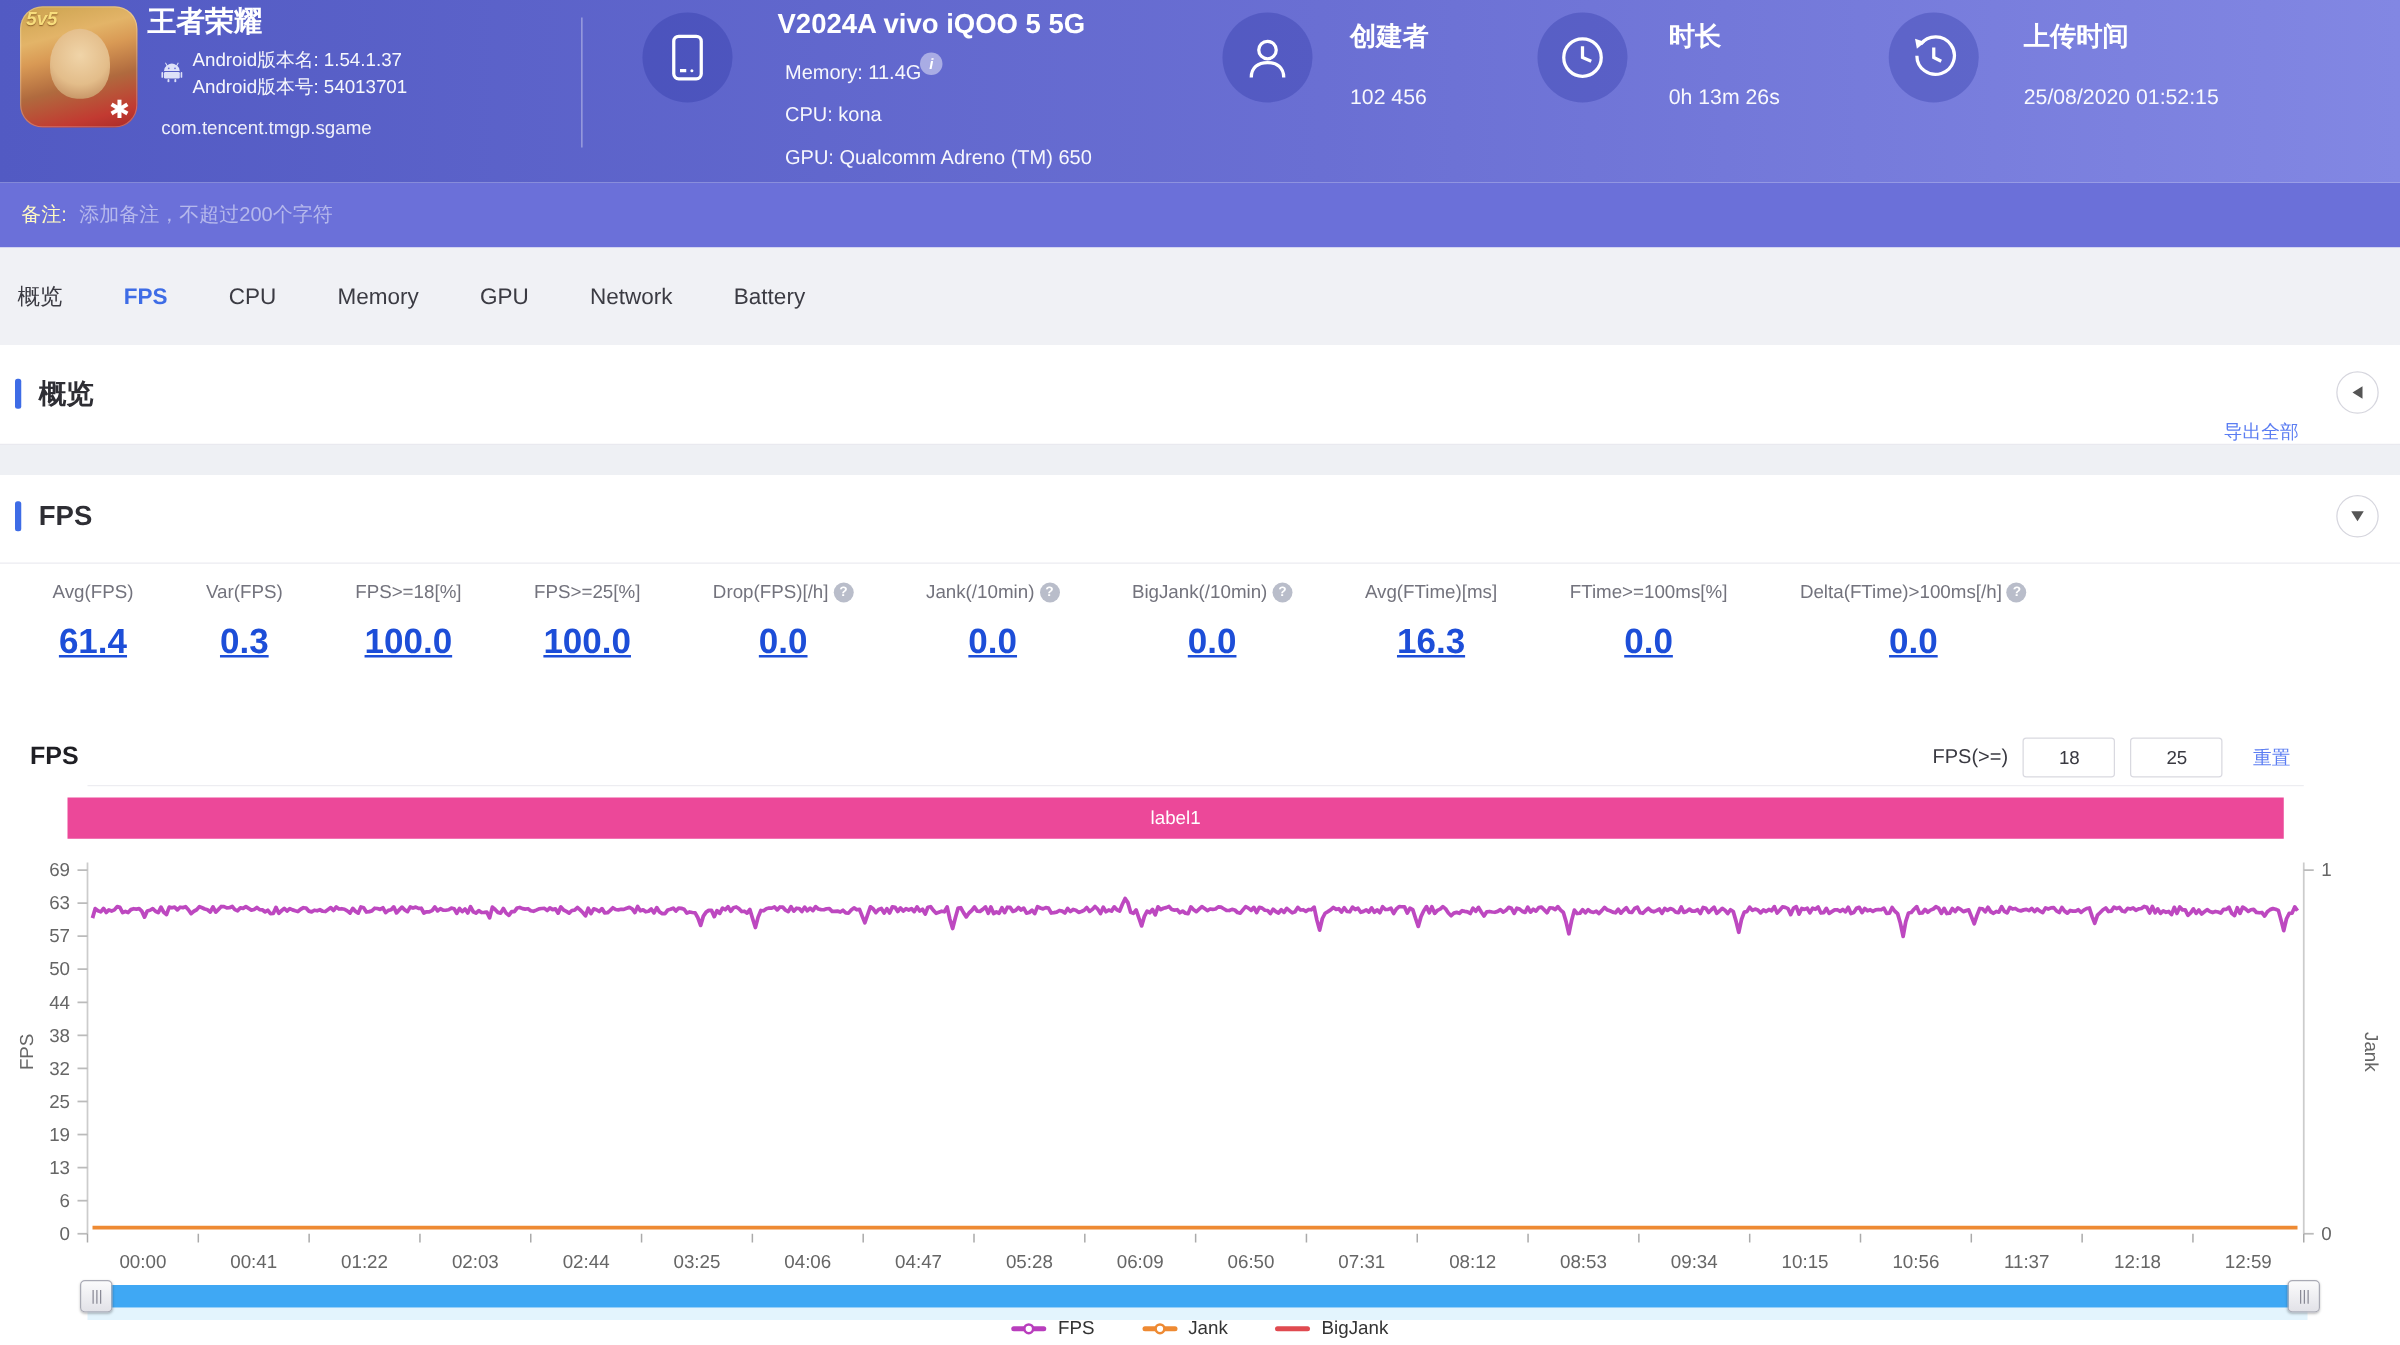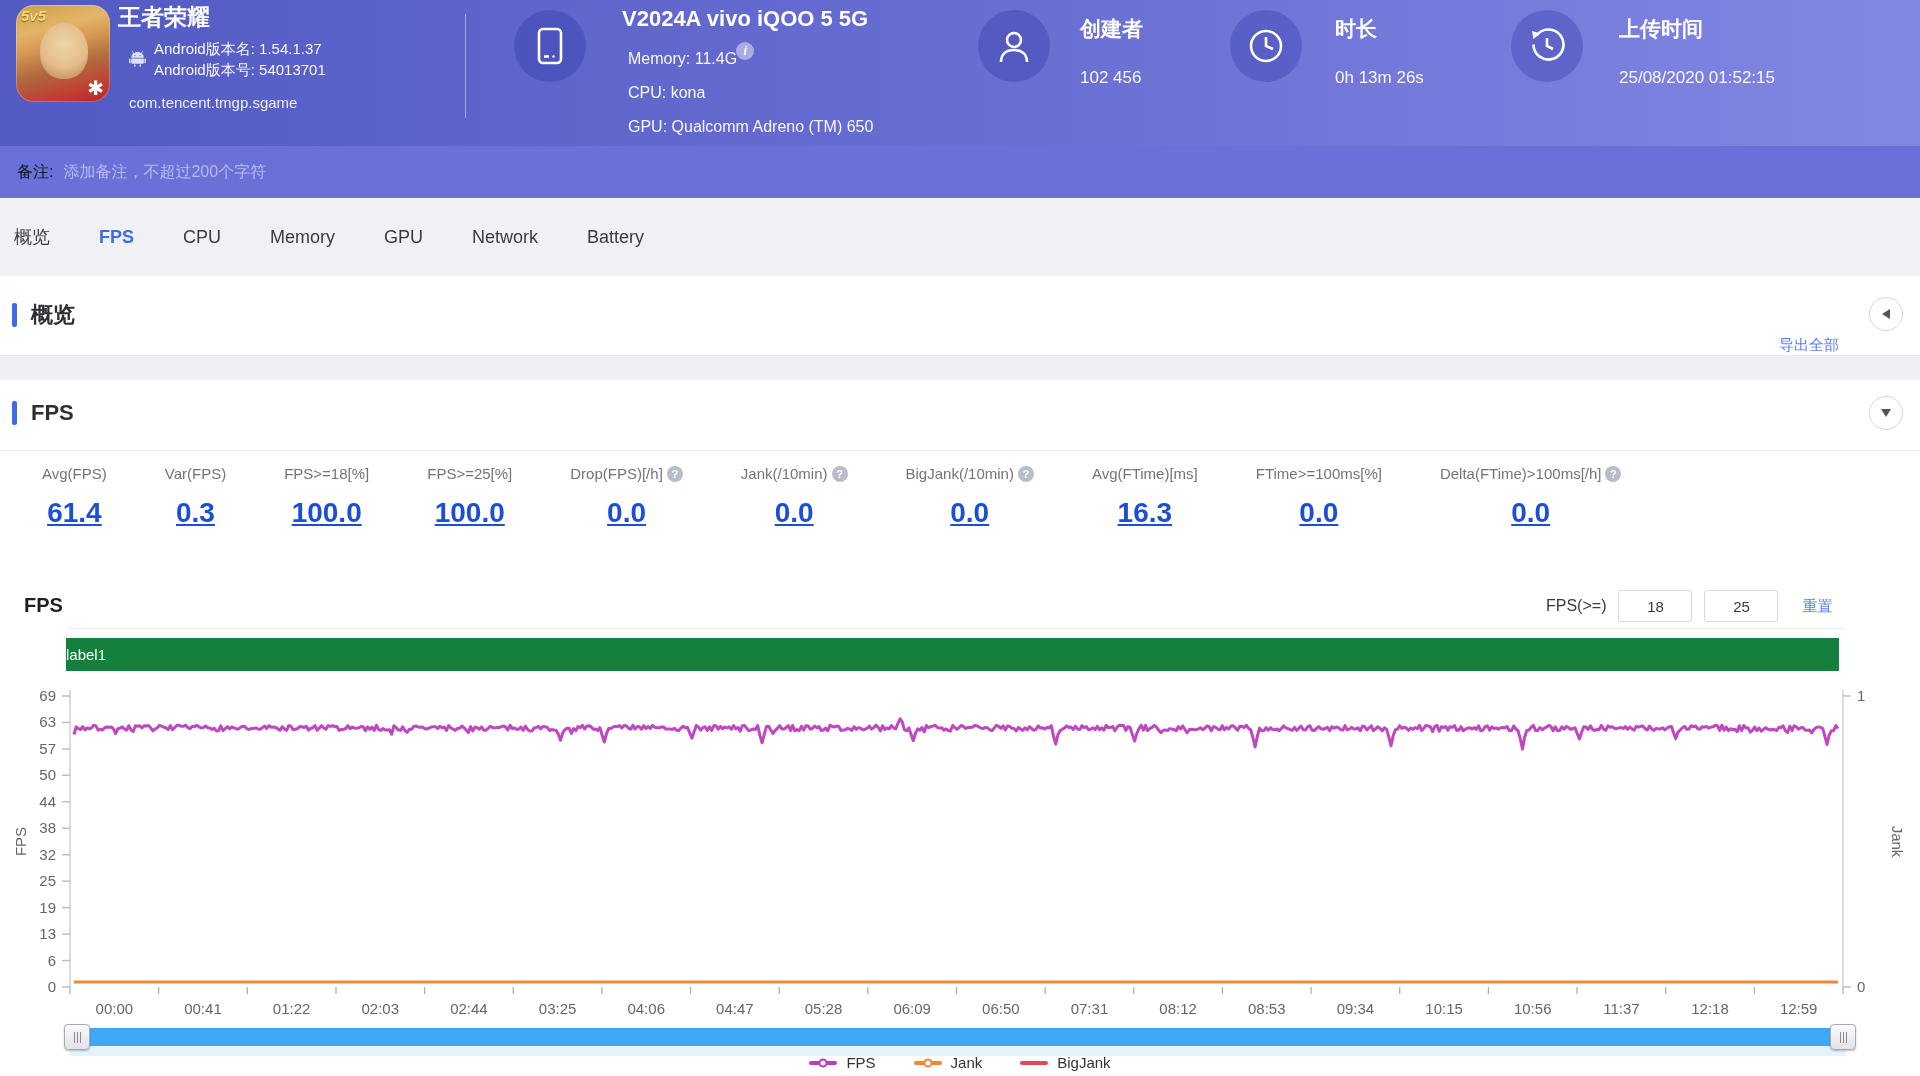--- a/index.html
+++ b/index.html
@@ -31,21 +31,21 @@
   .info-i { width:18px; height:18px; border-radius:50%; background:rgba(255,255,255,.45); color:#fff;
     font-size:12px; font-weight:bold; display:inline-flex; align-items:center; justify-content:center; font-style:italic; }
   .dev-line { position:absolute; left:628px; font-size:16px; color:rgba(255,255,255,.95); }
   .dl1 { top:50px; } .dl2 { top:84px; } .dl3 { top:118px; }
   .meta-label { position:absolute; top:15px; font-size:21px; font-weight:bold; color:#fff; }
   .meta-value { position:absolute; top:68px; font-size:17px; color:rgba(255,255,255,.95); }
   .m-creator { left:1080px; } .m-duration { left:1335px; } .m-upload { left:1619px; }
 
   
   .notebar { height:52px; background:#6b70d9; display:flex; align-items:center; padding-left:17px; font-size:16px; }
-  .notebar .nb-label { color:#0f172a; }
+  .notebar .nb-label { color:#fef9c3; }
   .notebar .nb-placeholder { color:rgba(255,255,255,.5); margin-left:10px; cursor:text; }
 
   
   .tabbar { height:78px; background:#f0f1f5; display:flex; align-items:center; padding-left:14px;
     gap:49px; font-size:18px; color:#3b3b43; }
   .tab { cursor:pointer; }
   .tab.active { color:#3e6ce6; font-weight:bold; }
 
   
   .section-overview { position:relative; height:80px; background:#fff; border-bottom:1px solid #e9e9ef; }
@@ -68,22 +68,22 @@
   .stat-value { font-size:28px; font-weight:600; color:#1d4ed8; margin-top:15px;text-decoration:underline; }
 
   .chart-title { position:absolute; left:24px; top:214px; font-size:20px; font-weight:bold; color:#1f1f24; }
   .threshold { position:absolute; left:1546px; top:210px; display:flex; align-items:center; gap:12px; }
   .th-label { font-size:16px; color:#3a3a42; }
   .th-input { width:74px; height:32px; border:1px solid #d9d9e0; border-radius:3px; text-align:center;
     font-size:15px; color:#3a3a42; background:#fff; }
   .reset-link { font-size:15px; color:#5b7df2; margin-left:12px; cursor:pointer; }
 
   .chart-topline { position:absolute; left:70px; top:248px; width:1773px; height:1px; background:#ededf1; }
-  .label-bar { position:absolute; left:66px; top:258px; width:1773px; height:33px; background:#15803d;
-    color:#fff; font-size:15px; display:flex; align-items:center; }
+  .label-bar { position:absolute; left:54px; top:258px; width:1773px; height:33px; background:#ec4899;
+    color:#fff; font-size:15px; display:flex; align-items:center; justify-content:center; }
 
   .chart-svg { position:absolute; left:0; top:302px; }
 
   .dz-track { position:absolute; left:70px; top:648px; width:1776px; height:18px; background:#3fa8f4; cursor:grab; }
   .dz-strip { position:absolute; left:70px; top:666px; width:1776px; height:10px; background:#e3f4fd; }
   .dz-handle { position:absolute; top:644px; width:26px; height:26px; border:1px solid #a9aab5; border-radius:4px;
     background:linear-gradient(#fbfbfc,#e2e2e8); box-shadow:0 1px 2px rgba(0,0,0,.25);
     display:flex; align-items:center; justify-content:center; gap:2px; cursor:ew-resize; }
   .dz-handle span { width:1px; height:11px; background:#8a8a96; }
   .h-left { left:64px; } .h-right { left:1830px; }

